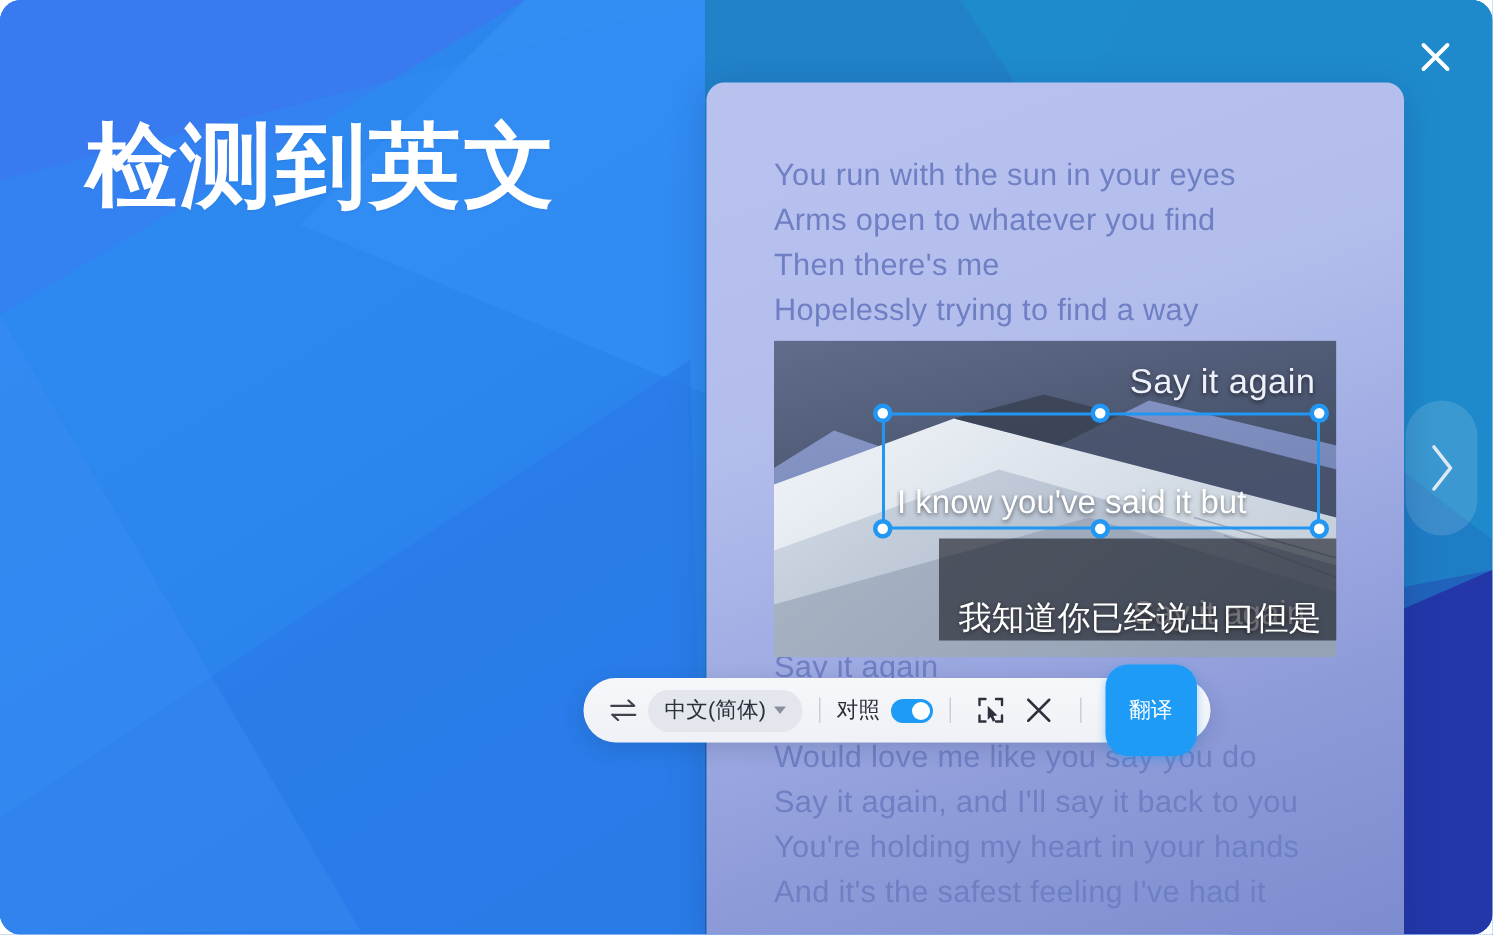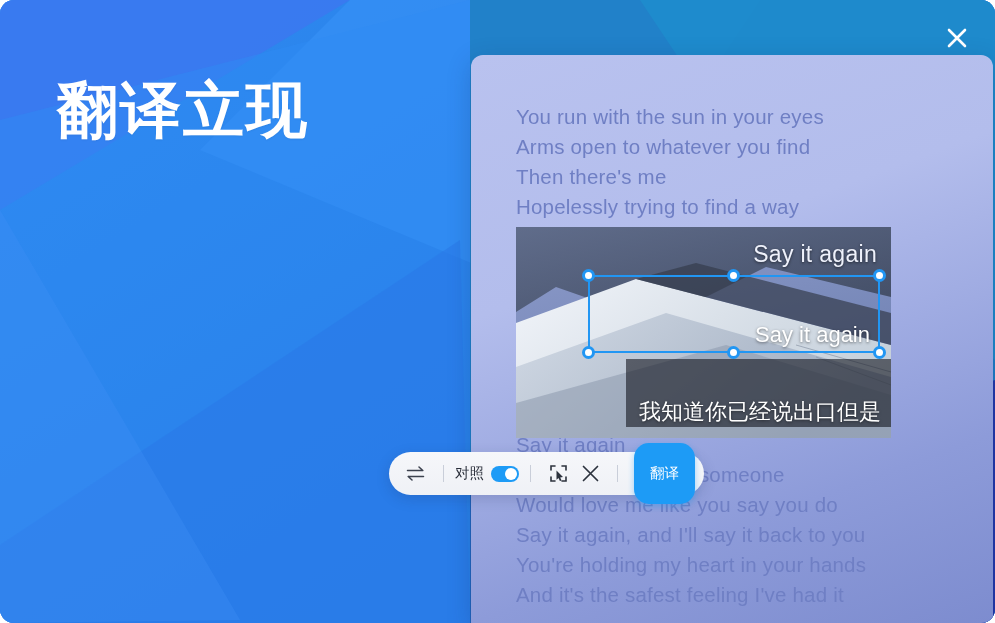--- a/index.html
+++ b/index.html
@@ -25,21 +25,21 @@
   .close-btn{position:absolute;right:22px;top:22px;width:32px;height:32px;
              cursor:pointer;display:flex;align-items:center;justify-content:center;}
   .close-btn svg{display:block;}
 
   
   .next-arrow{position:absolute;right:10px;top:267px;width:48px;height:90px;
               border-radius:24px;background:rgba(255,255,255,.13);
               display:flex;align-items:center;justify-content:center;cursor:pointer;}
 
   
-  .panel{position:absolute;left:471px;top:55px;width:522px;height:568px;
+  .panel{position:absolute;left:471px;top:55px;width:465px;height:568px;
          border-radius:12px 12px 0 0;overflow:hidden;
          background:linear-gradient(160deg,#b9c2ef 0%,#b3bdec 35%,#8d9bd9 75%,#7d8ccf 100%);
          box-shadow:0 6px 24px rgba(20,40,90,.22);}
 
   .lyrics{position:absolute;left:45px;top:45px;width:420px;
           font-size:20.5px;line-height:30px;color:#6f7fc4;white-space:pre-line;
           letter-spacing:.2px;}
 
   .lyrics-block-top{position:absolute;left:45px;top:47px;}
   .lyrics-block-bot{position:absolute;left:45px;top:375px;}
@@ -119,21 +119,21 @@
       <polygon points="0,545 460,240 470,623 0,623" fill="#2a79e8" opacity=".55"></polygon>
       <polygon points="0,210 240,620 0,623" fill="#3f90f5" opacity=".35"></polygon>
       <polygon points="470,0 995,0 995,623 470,623" fill="#1f7fc2" opacity=".85"></polygon>
       <polygon points="640,0 995,0 995,360 760,180" fill="#1d93cf" opacity=".55"></polygon>
       <polygon points="880,430 995,380 995,623 820,623" fill="#2433a6" opacity=".9"></polygon>
       <polygon points="470,480 995,380 995,623 470,623" fill="#2535a8" opacity=".35"></polygon>
     </svg>
   </div>
 
   <div class="promo">
-    <h1 class="promo-title">翻译立现</h1>
+    <h1 class="promo-title">检测到英文</h1>
   </div>
 
   <div class="close-btn">
     <svg width="26" height="26" viewBox="0 0 26 26">
       <path d="M5 5 L21 21 M21 5 L5 21" stroke="#ffffff" stroke-width="2.6" stroke-linecap="round" fill="none"></path>
     </svg>
   </div>
 
   <div class="next-arrow">
     <svg width="20" height="34" viewBox="0 0 20 34">
@@ -182,20 +182,21 @@
         <path d="M0 176 L210 118 L375 168 V211 H0 Z" fill="#8c99ad" opacity=".55"></path>
         <path d="M120 52 L375 118 L375 86 L180 36 Z" fill="#343c4c" opacity=".7"></path>
         <path d="M280 118 L375 145" stroke="#7e8a9c" stroke-width="1" fill="none" opacity=".6"></path>
         <path d="M300 130 L375 158" stroke="#7e8a9c" stroke-width="1" fill="none" opacity=".5"></path>
       </svg>
 
       <div class="shot-line1">Say it again</div>
 
       <div class="sel">
         <div class="sel-text">
+          <span class="l1">I know you've said it but</span>
           <span>Say it again</span>
         </div>
         <div class="handle h-tl"></div>
         <div class="handle h-tm"></div>
         <div class="handle h-tr"></div>
         <div class="handle h-bl"></div>
         <div class="handle h-bm"></div>
         <div class="handle h-br"></div>
       </div>
 
@@ -210,20 +211,24 @@
 
   <div class="toolbar">
 
 
     <div class="swap">
       <svg width="19" height="15" viewBox="0 0 19 15">
         <path d="M1.5 4.5 H16.5 M13 1 L16.8 4.5 M17.5 10.5 H2.5 M6 14 L2.2 10.5" stroke="#3c424e" stroke-width="1.5" fill="none" stroke-linecap="round" stroke-linejoin="round"></path>
       </svg>
     </div>
 
+    <div class="lang-pill">
+      <span>中文(简体)</span>
+      <span class="caret"></span>
+    </div>
 
     <div class="sep"></div>
 
     <div class="compare">
       <span>对照</span>
       <span class="toggle"></span>
     </div>
 
     <div class="sep"></div>
 

